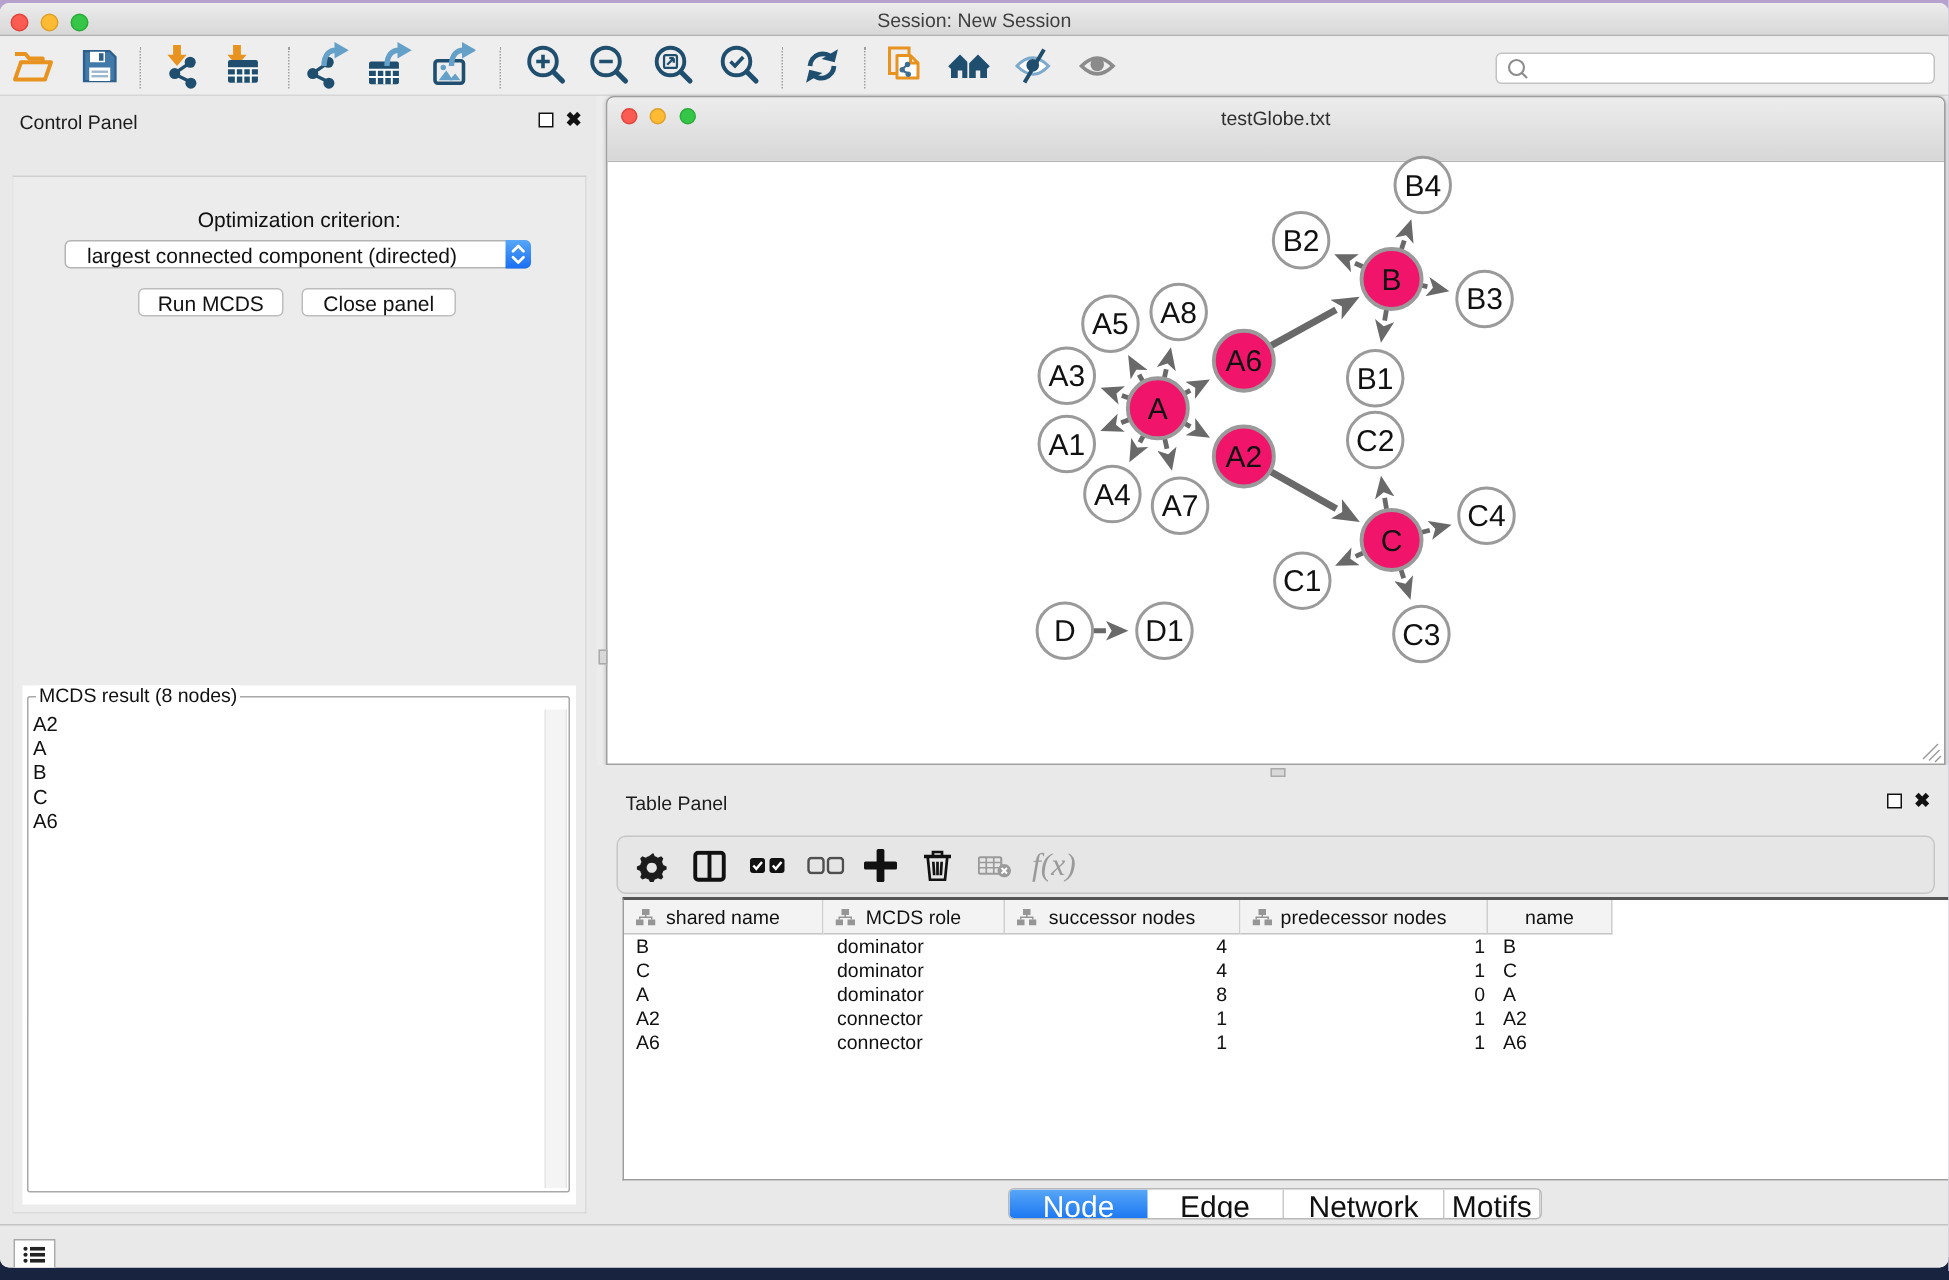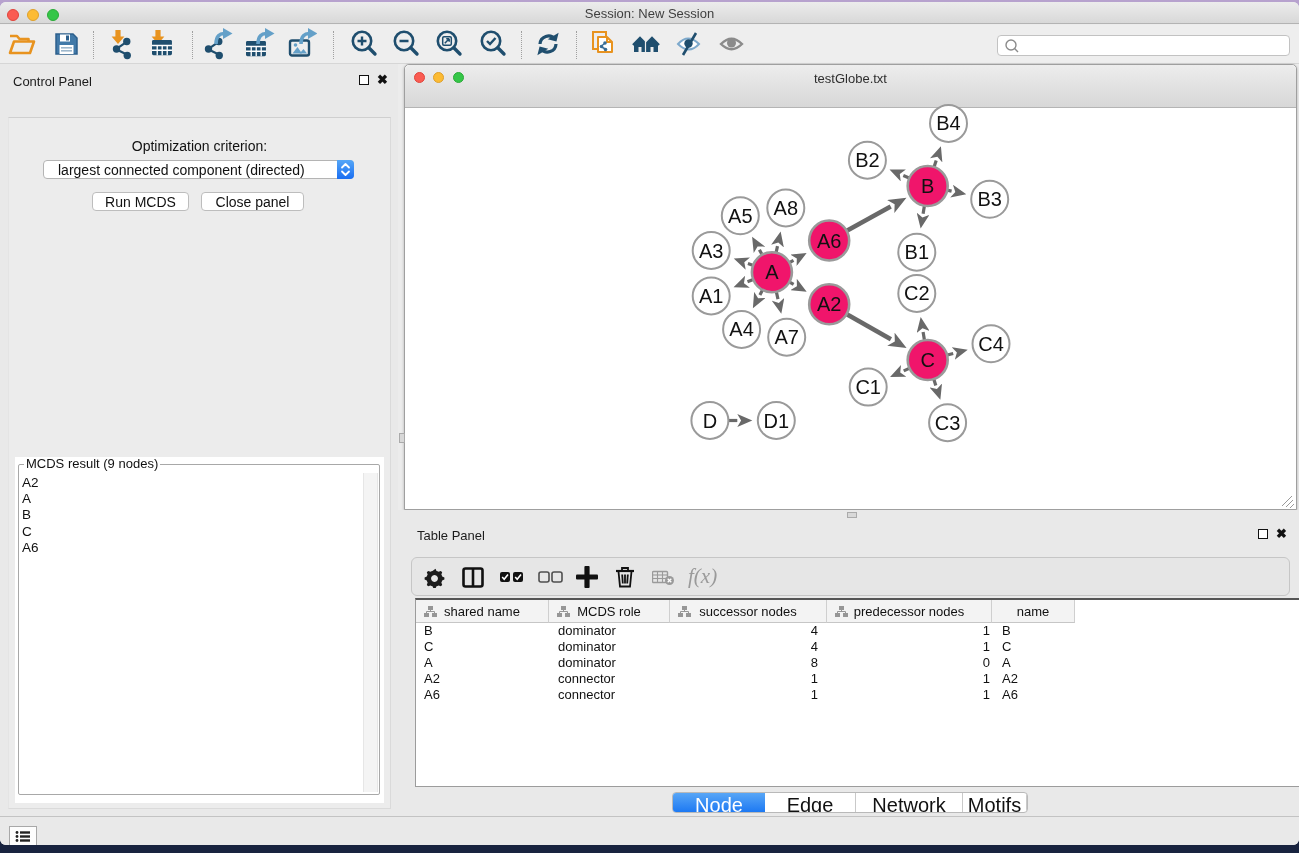--- a/index.html
+++ b/index.html
@@ -242,21 +242,21 @@
               <path d="M5 11.5 L8.5 15 L12 11.5" fill="none" stroke="#fff" stroke-width="1.8" stroke-linecap="round" stroke-linejoin="round"></path>
             </svg></div>
       </div>
       <div class="abs" id="optlabel">Optimization criterion:</div>
       <div class="btn" style="left:83px; width:97px;">Run MCDS</div>
       <div class="btn" style="left:192px; width:103px;">Close panel</div>
       <div class="abs" id="fieldset">
         <div id="fsborder"></div>
         <div class="abs" id="mlist">A2<br>A<br>B<br>C<br>A6</div>
         <div class="abs" id="scrolltrack"></div>
-        <div class="abs" id="legend">MCDS result (9 nodes)</div>
+        <div class="abs" id="legend">MCDS result (8 nodes)</div>
       </div>
     </div>
   </div>
   <div class="abs" id="netwin">
     <div class="abs" id="nettitle">
       <div class="tl" style="left:9px; background:#fa5c52; border:0.5px solid #e0443c;"></div>
       <div class="tl" style="left:28px; background:#fcbb33; border:0.5px solid #dfa02b;"></div>
       <div class="tl" style="left:48px; background:#35c648; border:0.5px solid #2aab38;"></div>
       <div class="abs t">testGlobe.txt</div>
     </div>

